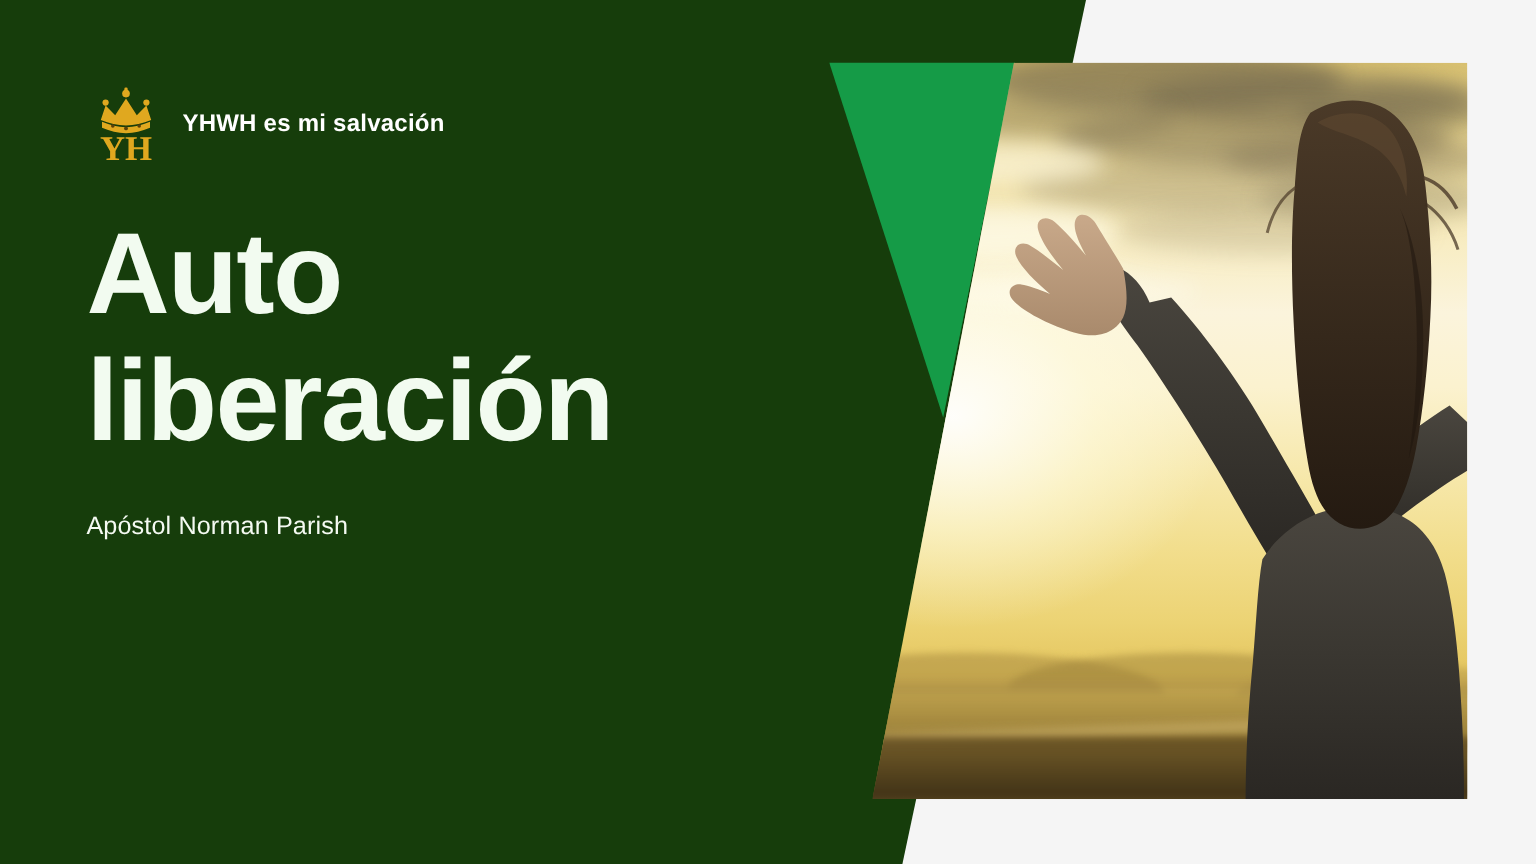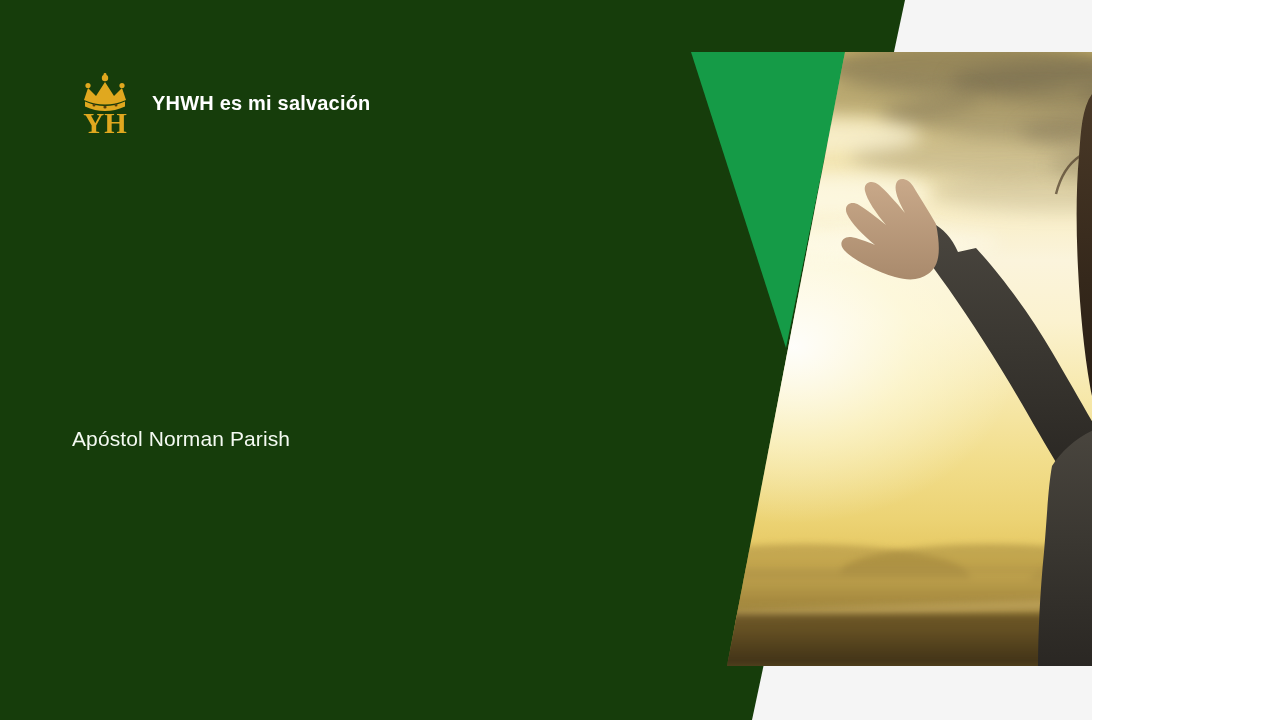--- a/index.html
+++ b/index.html
@@ -6,21 +6,21 @@
     margin: 0;
     padding: 0;
     background: #ffffff;
   }
   body {
     font-family: "Liberation Sans", sans-serif;
   }
 
   .slide {
     position: relative;
-    width: 1092px;
+    width: 1280px;
     height: 720px;
     overflow: hidden;
     background: #ec4899;
   }
 
   
   .bg-white {
     position: absolute;
     inset: 0;
     background: #f5f5f5;
@@ -313,16 +313,20 @@
           <circle cx="33" cy="37" r="1.6" fill="#5a4009"></circle>
           <circle cx="44" cy="35" r="1.5" fill="#5a4009"></circle>
         </g>
 
         <text x="33" y="63" text-anchor="middle" font-family="'Liberation Serif', serif" font-size="29" font-weight="bold" fill="#e0a81f">YH</text>
       </svg>
     </div>
     <span class="logo-tagline">YHWH es mi salvación</span>
   </div>
 
+  <h1 class="headline">
+    <span class="l1">Auto</span>
+    <span class="l2">liberación</span>
+  </h1>
 
   <div class="byline">Apóstol Norman Parish</div>
 
 </div>
 
 </body></html>

